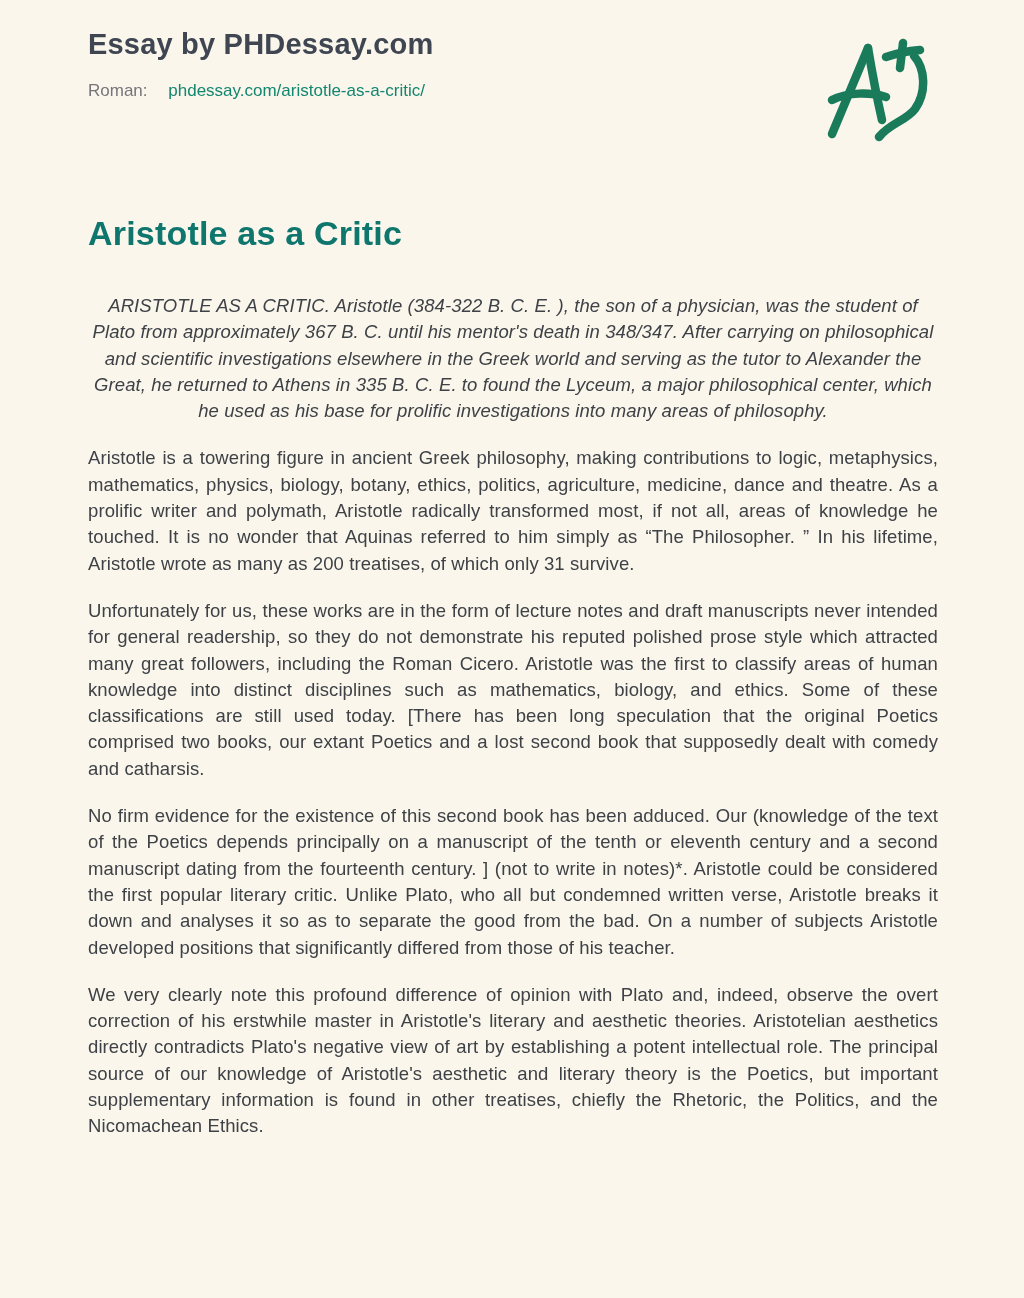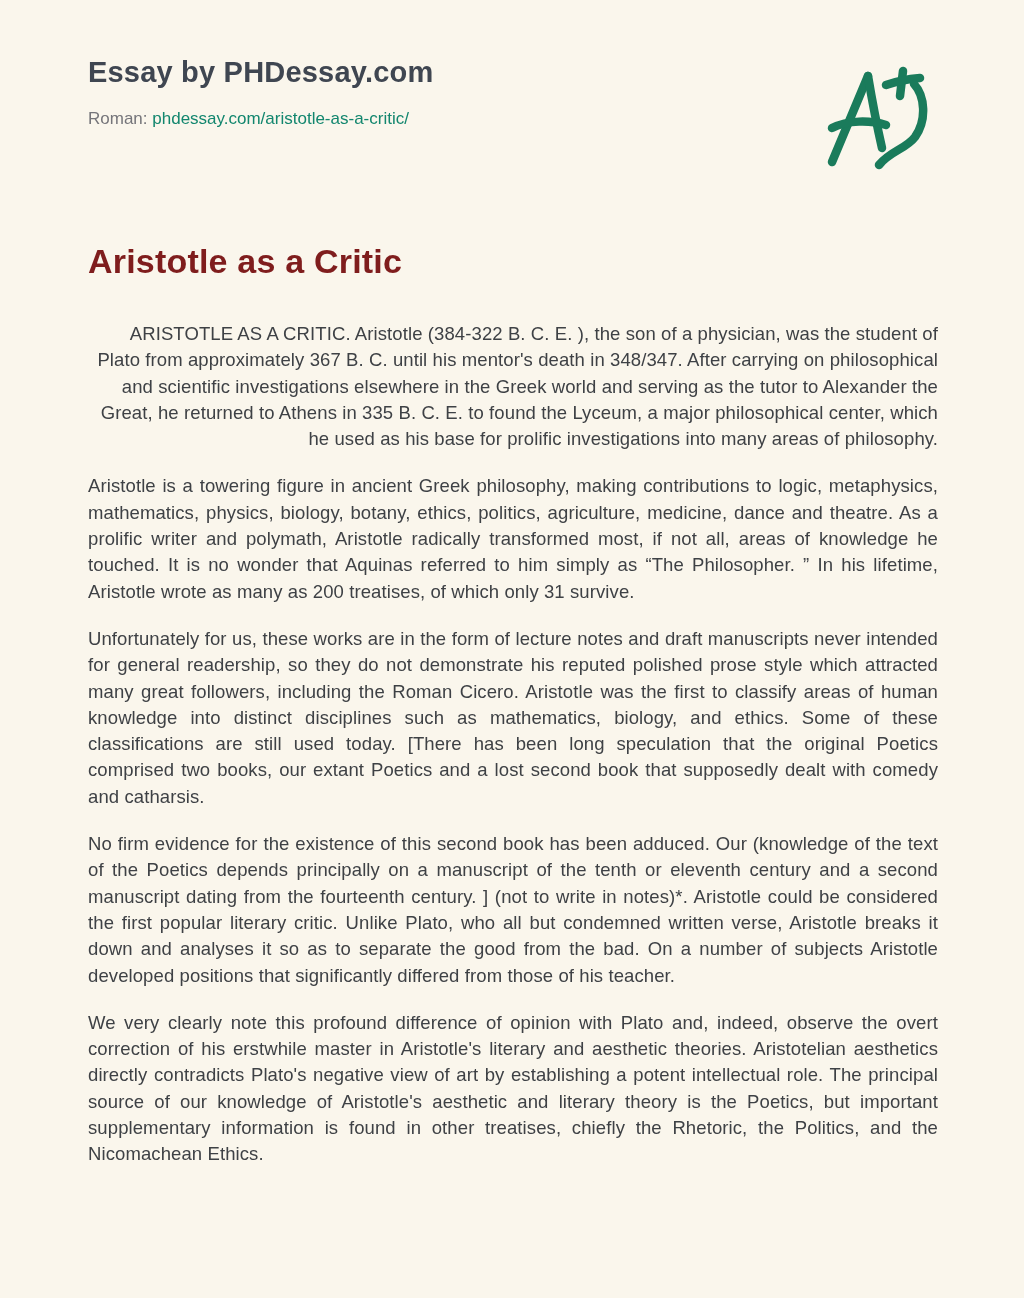--- a/index.html
+++ b/index.html
@@ -5,21 +5,21 @@
   html, body { margin: 0; padding: 0; }
   body {
     width: 1024px;
     height: 1298px;
     background: #faf6ec;
     overflow: hidden;
     font-family: "Liberation Sans", sans-serif;
     position: relative;
   }
   .container {
-    padding: 52px 86px 0 88px;
+    padding: 24px 86px 0 88px;
   }
   .header {
     display: flex;
     justify-content: space-between;
     align-items: flex-start;
   }
   .header-title {
     font-size: 29px;
     font-weight: 700;
     color: #3f4651;
@@ -27,49 +27,50 @@
     letter-spacing: 0.2px;
   }
   .source-line {
     font-size: 17px;
     color: #75757a;
     margin: 0;
   }
   .source-line a {
     color: #12866e;
     text-decoration: none;
-    margin-left: 0;
+    margin-left: 16px;
   }
   .logo {
     width: 104px;
     height: 110px;
     margin-top: 10px;
     margin-right: 10px;
     flex: 0 0 auto;
   }
   .essay-title {
     font-size: 34px;
     font-weight: 700;
-    color: #7f1d1d;
+    color: #0f766e;
     margin: 70px 0 0 0;
     letter-spacing: 0.2px;
   }
   .essay-body {
     margin-top: 40px;
   }
   .para {
     font-size: 18.5px;
     line-height: 26.3px;
     color: #3e4145;
     margin: 0 0 21px 0;
     text-align: justify;
     letter-spacing: 0.1px;
   }
   .para.align-left {
-    text-align: right;
+    text-align: center;
+    font-style: italic;
   }
 </style>
 </head>
 <body>
 
 <div class="container">
 
   <div class="header">
     <div>
       <h1 class="header-title">Essay by PHDessay.com</h1>

